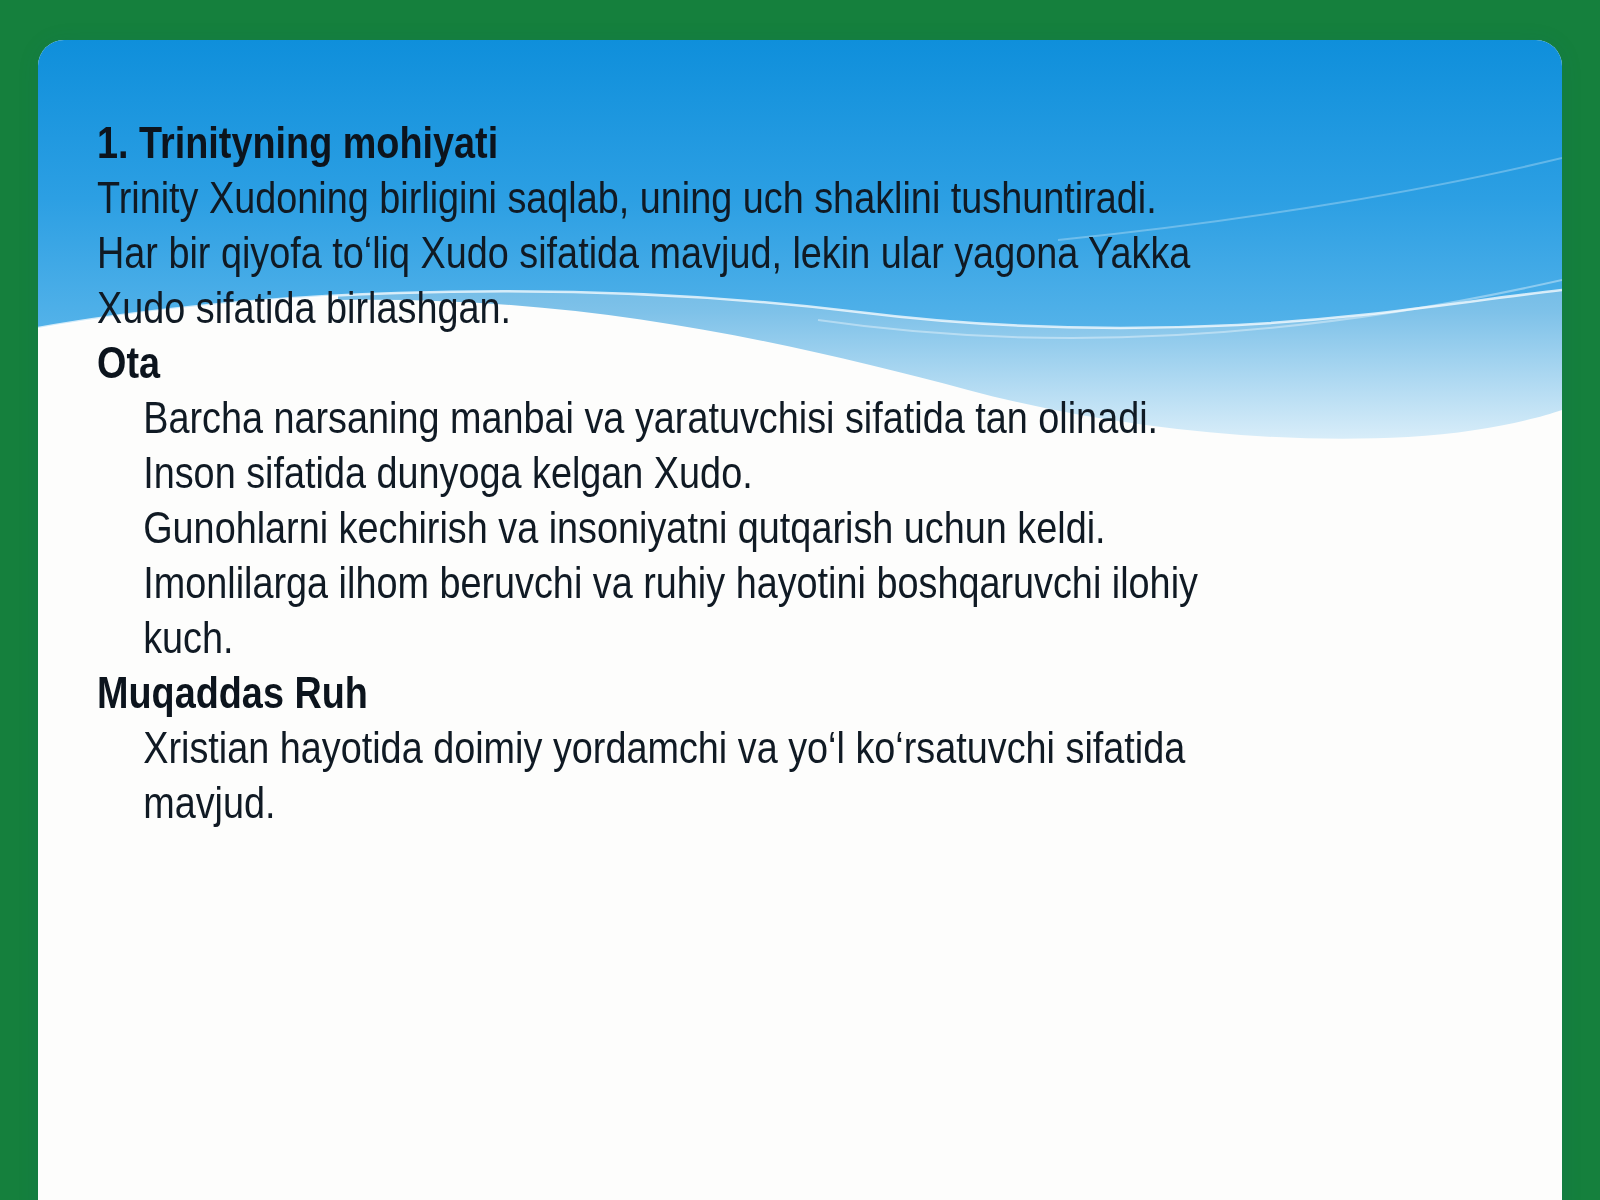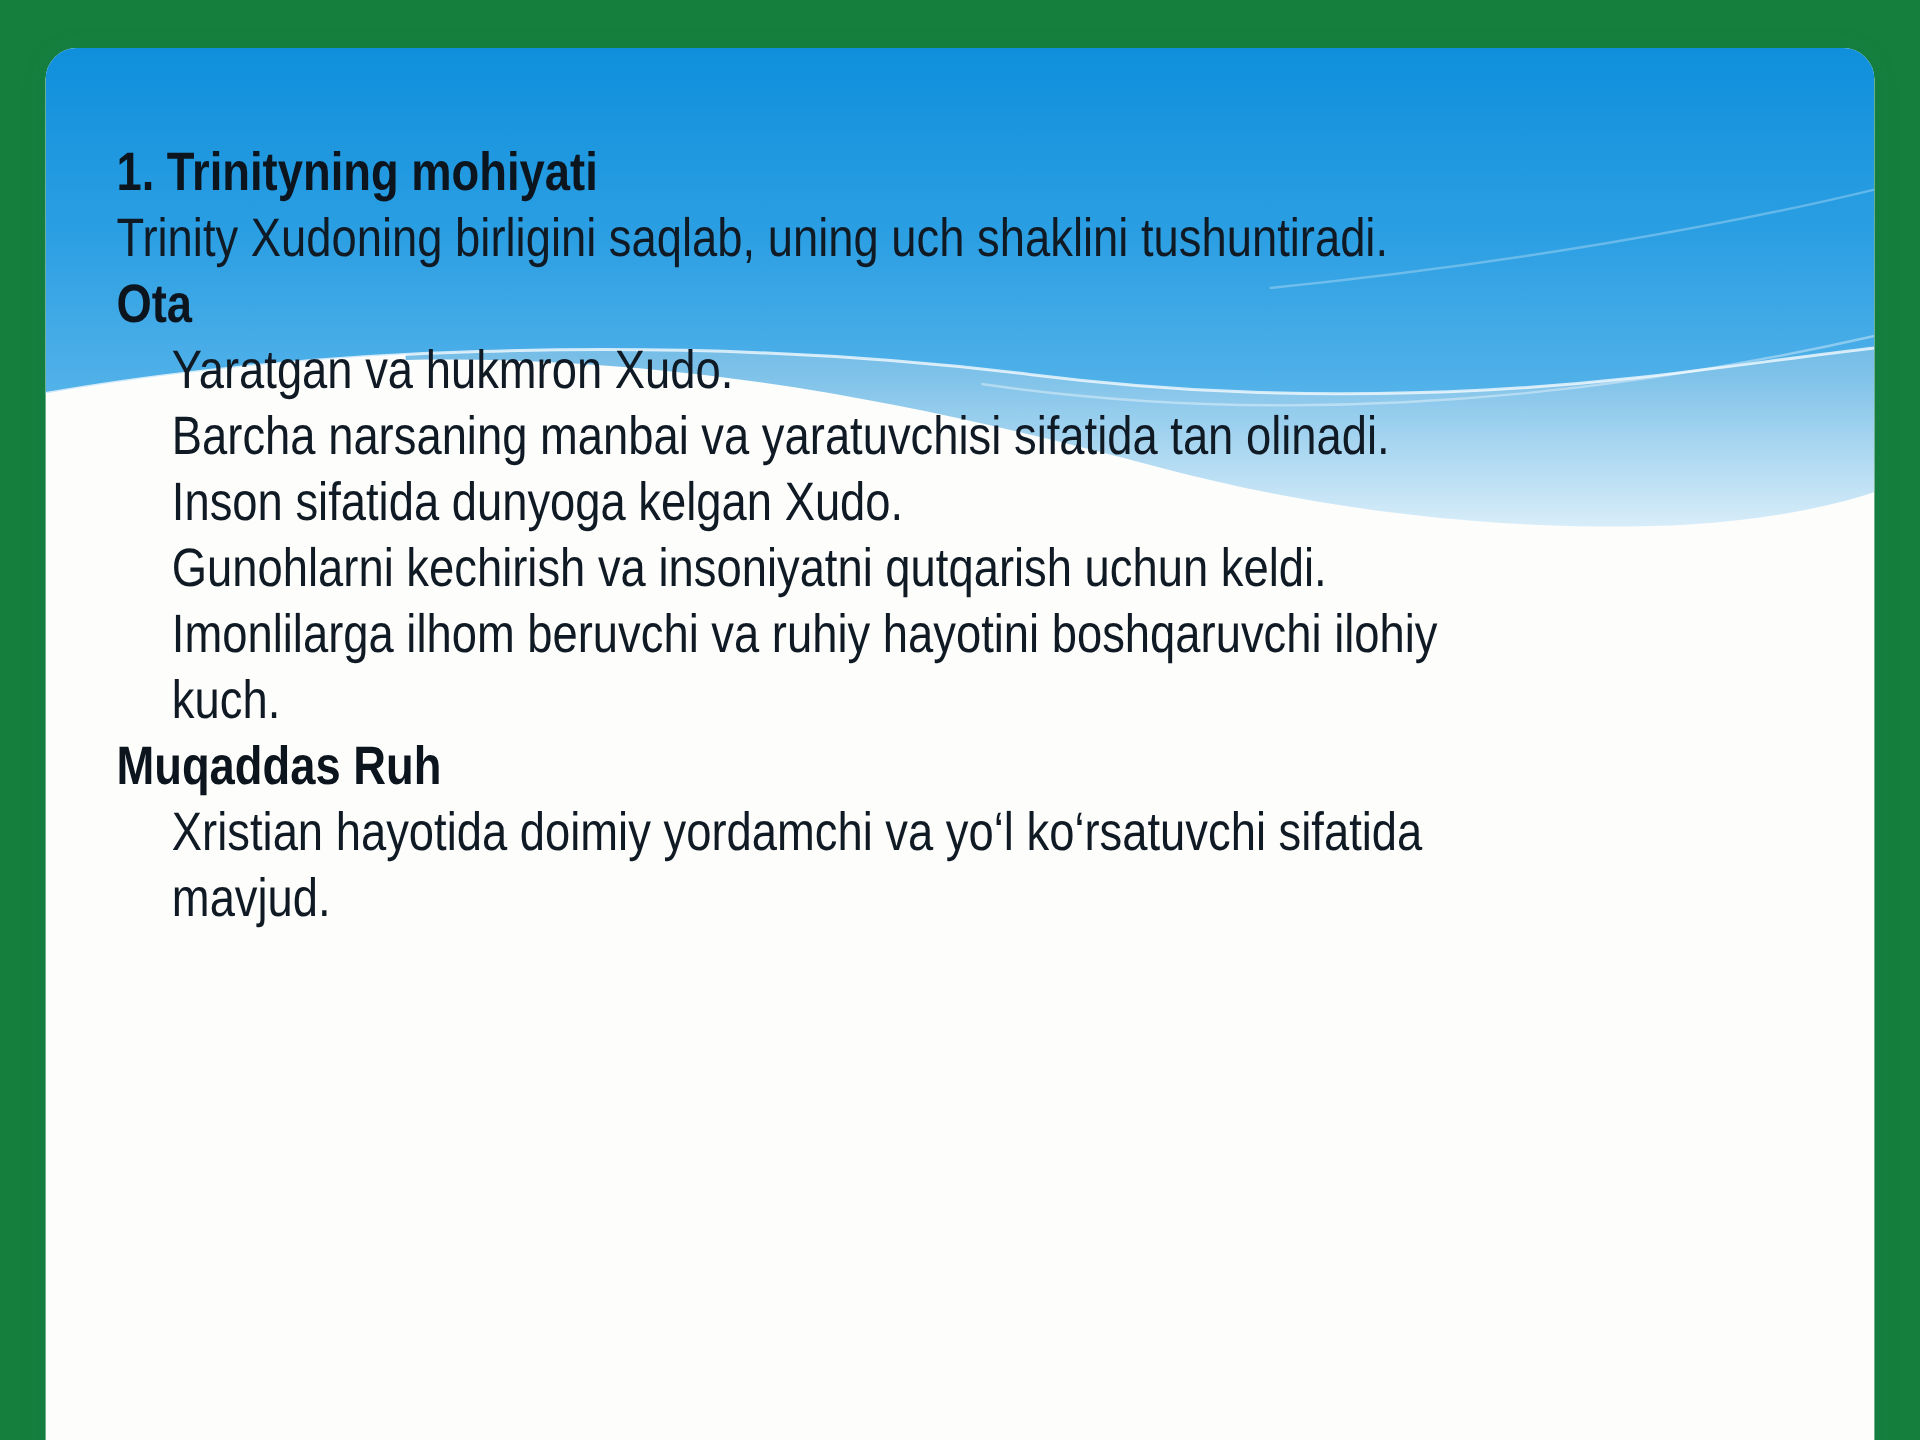--- a/index.html
+++ b/index.html
@@ -98,24 +98,25 @@
     </svg>
 
     <div class="content" id="content">
         <div>
           <div class="line bold">1. Trinityning mohiyati</div>
         </div>
         <div>
           <div class="line">Trinity Xudoning birligini saqlab, uning uch shaklini tushuntiradi.</div>
         </div>
         <div>
-          <div class="line bold">Ota</div>
+          <div class="line">Har bir qiyofa to‘liq Xudo sifatida mavjud, lekin ular yagona Yakka</div>
+          <div class="line">Xudo sifatida birlashgan.</div>
         </div>
         <div>
-          <div class="line indent">Yaratgan va hukmron Xudo.</div>
+          <div class="line bold">Ota</div>
         </div>
         <div>
           <div class="line indent">Barcha narsaning manbai va yaratuvchisi sifatida tan olinadi.</div>
         </div>
         <div>
           <div class="line indent">Inson sifatida dunyoga kelgan Xudo.</div>
         </div>
         <div>
           <div class="line indent">Gunohlarni kechirish va insoniyatni qutqarish uchun keldi.</div>
         </div>

